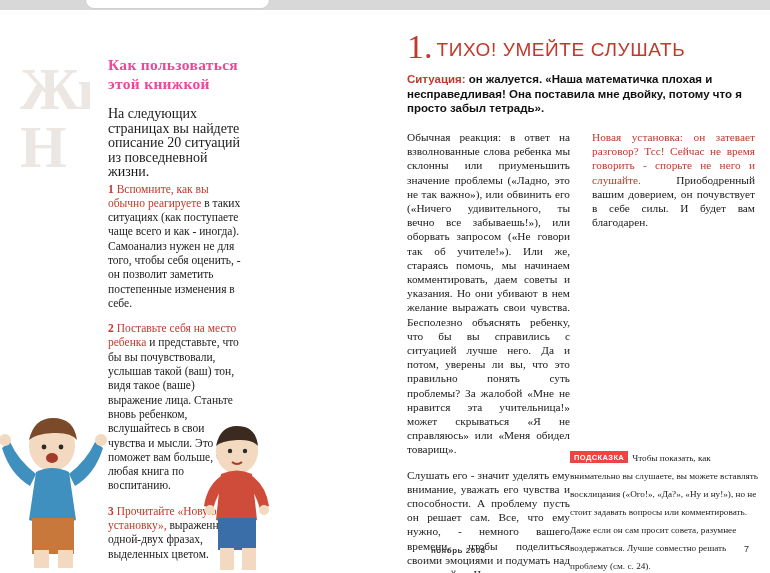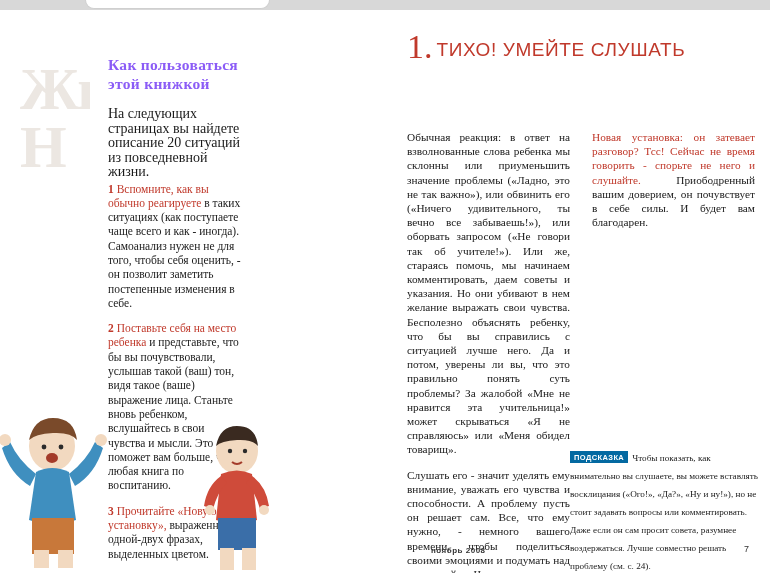--- a/index.html
+++ b/index.html
@@ -69,21 +69,21 @@
     width: 385px;
     height: 563px;
   }
   .left-col {
     position: absolute;
     left: 108px;
     top: 45px;
     width: 135px;
   }
   .left-title {
-    color: #8b5cf6;
+    color: #ec4899;
     font-family: "Liberation Serif", serif;
     font-weight: bold;
     font-size: 15.5px;
     line-height: 19px;
     letter-spacing: 0.3px;
     margin: 0 0 14px 0;
   }
   .left-intro {
     font-size: 14px;
     line-height: 14.5px;
@@ -170,21 +170,21 @@
 
   
   .tip {
     position: absolute;
     left: 570px;
     top: 447px;
     width: 185px;
   }
   .tip-label {
     display: inline-block;
-    background: #0369a1;
+    background: #ef4444;
     color: #ffffff;
     font-family: "Liberation Sans", sans-serif;
     font-size: 7.5px;
     font-weight: bold;
     letter-spacing: 0.4px;
     padding: 2px 4px 1px 4px;
     vertical-align: 1px;
   }
   .tip-text {
     font-size: 9.2px;
@@ -275,20 +275,23 @@
     </svg>
   </div>
 
   <div class="right-page">
 
     <div class="chapter-head">
       <span class="chapter-num">1.</span>
       <span class="chapter-title">ТИХО! УМЕЙТЕ СЛУШАТЬ</span>
     </div>
 
+    <div class="situation">
+      <span class="label">Ситуация:</span><span> он жалуется. «Наша математичка плохая и несправедливая! Она поставила мне двойку, потому что я просто забыл тетрадь».</span>
+    </div>
 
     <div class="cols">
       <div class="col col-1">
         <p>Обычная реакция: в ответ на взволнованные слова ребенка мы склонны или приуменьшить значение проблемы («Ладно, это не так важно»), или обвинить его («Ничего удивительного, ты вечно все забываешь!»), или оборвать запросом («Не говори так об учителе!»). Или же, стараясь помочь, мы начинаем комментировать, даем советы и указания. Но они убивают в нем желание выражать свои чувства. Бесполезно объяснять ребенку, что бы вы справились с ситуацией лучше него. Да и потом, уверены ли вы, что это правильно понять суть проблемы? За жалобой «Мне не нравится эта учительница!» может скрываться «Я не справляюсь» или «Меня обидел товарищ».</p>
         <p>Слушать его - значит уделять ему внимание, уважать его чувства и способности. А проблему пусть он решает сам. Все, что ему нужно, - немного вашего времени, чтобы поделиться своими эмоциями и подумать над ситуацией. Часто достаточно молча его выслушать. Иногда прямой вопрос «Что случилось?» помогает ребенку выразить</p>
       </div>
       <div class="col col-2">
         <p><span class="red">Новая установка: он затевает разговор? Тсс! Сейчас не время говорить - спорьте не него и слушайте.</span><span> Приободренный вашим доверием, он почувствует в себе силы. И будет вам благодарен.</span></p>
       </div>
     </div>

